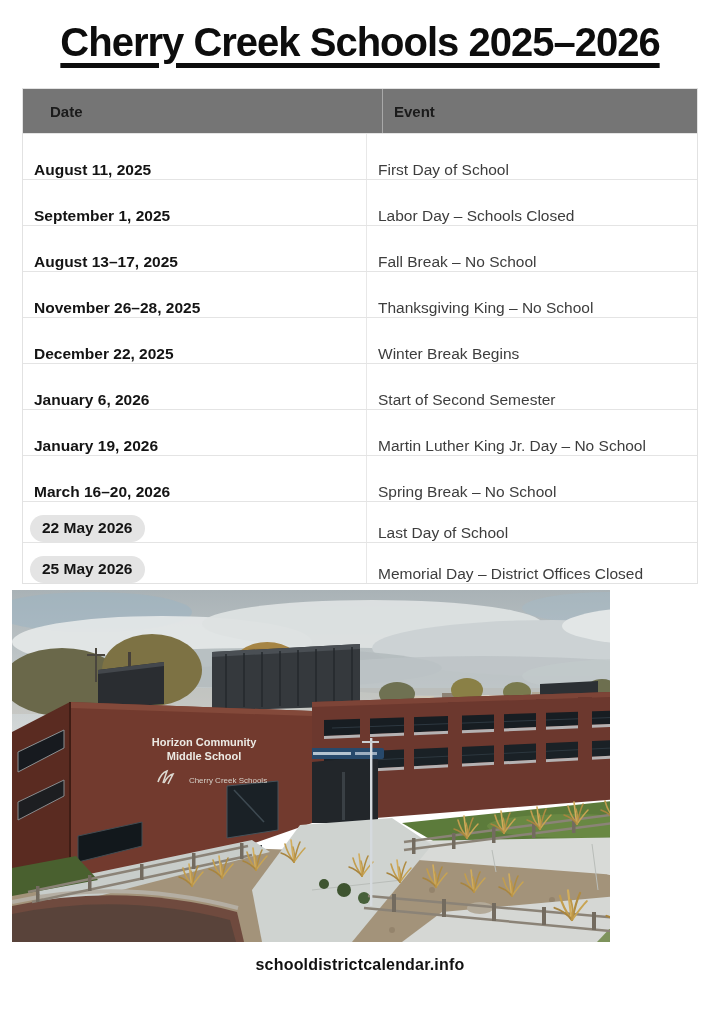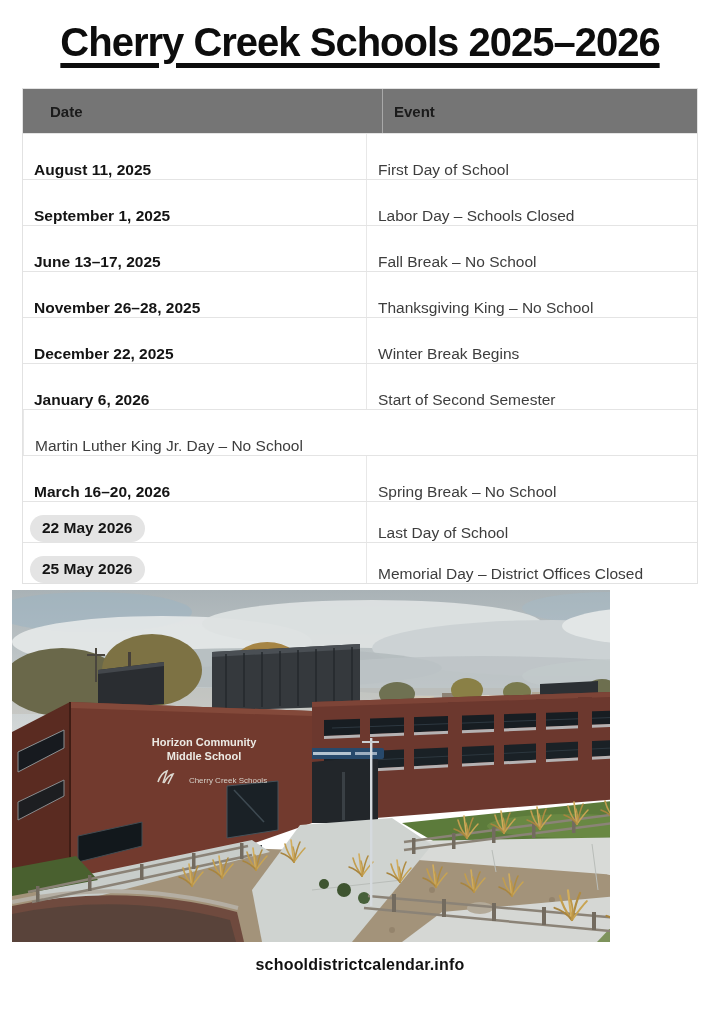--- a/index.html
+++ b/index.html
@@ -61,21 +61,21 @@
     <div class="cell date">
       <span class="date-text">September 1, 2025</span>
     </div>
     <div class="cell event">
       <span>Labor Day – Schools Closed</span>
     </div>
   </div>
 
   <div class="row">
     <div class="cell date">
-      <span class="date-text">June 13–17, 2025</span>
+      <span class="date-text">August 13–17, 2025</span>
     </div>
     <div class="cell event">
       <span>Fall Break – No School</span>
     </div>
   </div>
 
   <div class="row">
     <div class="cell date">
       <span class="date-text">November 26–28, 2025</span>
     </div>
@@ -96,20 +96,23 @@
   <div class="row">
     <div class="cell date">
       <span class="date-text">January 6, 2026</span>
     </div>
     <div class="cell event">
       <span>Start of Second Semester</span>
     </div>
   </div>
 
   <div class="row">
+    <div class="cell date">
+      <span class="date-text">January 19, 2026</span>
+    </div>
     <div class="cell event">
       <span>Martin Luther King Jr. Day – No School</span>
     </div>
   </div>
 
   <div class="row">
     <div class="cell date">
       <span class="date-text">March 16–20, 2026</span>
     </div>
     <div class="cell event">

